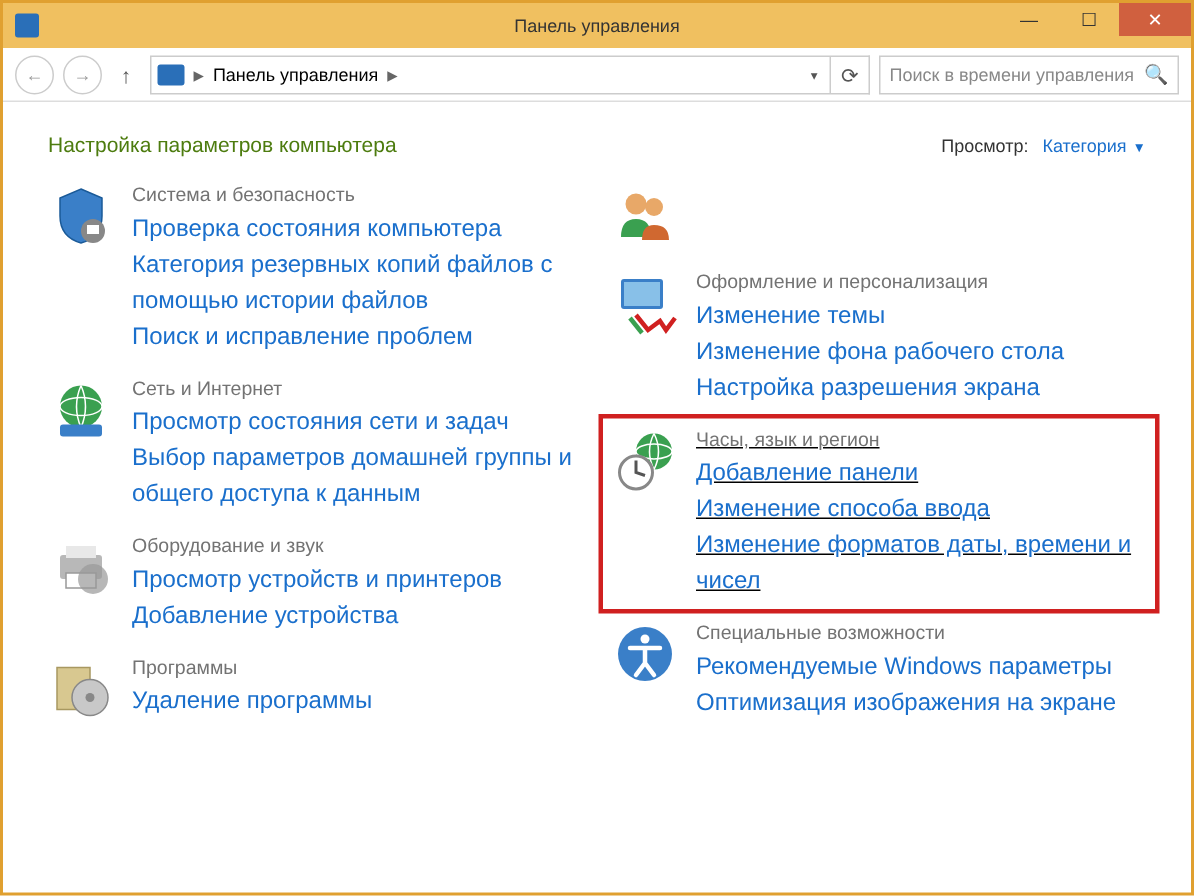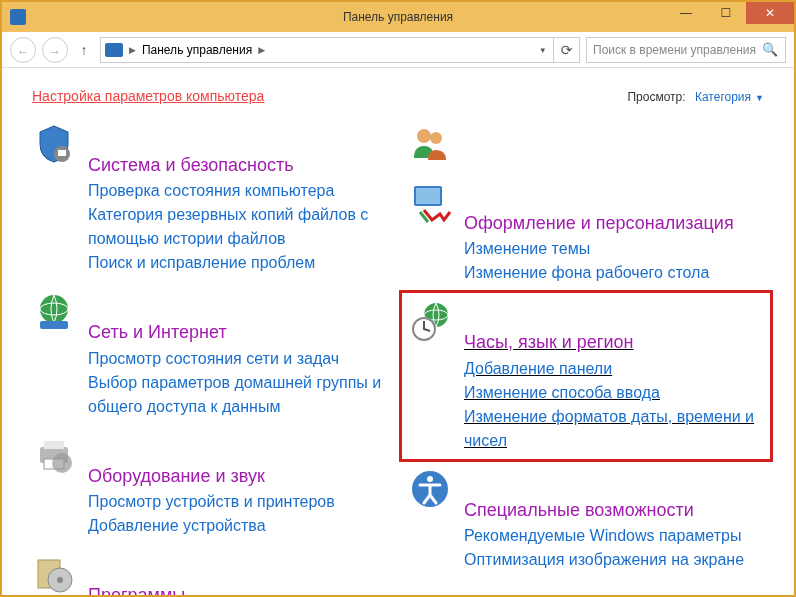--- a/index.html
+++ b/index.html
@@ -21,32 +21,32 @@
   .breadcrumb-icon { width: 18px; height: 14px; background: #2a6fb8; border-radius: 2px; }
   .breadcrumb-sep { color: #666; font-size: 9px; }
   .breadcrumb-end { margin-left: auto; color: #555; font-size: 9px; padding-right: 4px; }
   .refresh { width: 26px; height: 26px; border: 1px solid #ccc; border-left: none; display: flex; align-items: center; justify-content: center; color: #555; font-size: 14px; margin-left: -6px; }
   .search { width: 200px; height: 26px; border: 1px solid #ccc; display: flex; align-items: center; padding: 0 6px; font-size: 12px; color: #888; }
   .search-icon { margin-left: auto; color: #666; font-size: 13px; }
   
   
   .content { padding: 20px 30px; }
   .content-header { display: flex; justify-content: space-between; align-items: baseline; margin-bottom: 18px; }
-  .content-title { font-size: 14px; color: #ef4444; text-decoration: underline; }
+  .content-title { font-size: 14px; color: #4d7c0f; }
   .view-opts { font-size: 12px; color: #333; }
   .view-link { color: #1a6fcc; margin-left: 6px; }
   .view-arrow { color: #1a6fcc; font-size: 9px; margin-left: 4px; }
   
   .categories { display: flex; gap: 20px; }
   .col { flex: 1; display: flex; flex-direction: column; gap: 14px; }
   
   .category { display: flex; gap: 12px; position: relative; }
   .cat-icon { width: 44px; height: 44px; flex-shrink: 0; }
   .cat-body { flex: 1; }
-  .cat-title { color: #a21caf; font-size: 18px; line-height: 1.3; margin-bottom: 2px; cursor: pointer; margin-top: 32px; }
+  .cat-title { color: #737373; font-size: 13px; line-height: 1.3; margin-bottom: 2px; cursor: pointer; }
   .cat-link { color: #1a6fcc; font-size: 16px; line-height: 1.5; display: block; cursor: pointer; }
   .shield { display: inline-block; width: 12px; height: 12px; background: linear-gradient(45deg, #2a6fb8 50%, #f0c060 50%); border-radius: 2px 2px 4px 4px; margin-right: 3px; vertical-align: -1px; }
   
   .highlight { border: 3px solid #d02020; padding: 6px; margin: -9px; text-decoration: underline; }
   
   
   svg { width: 100%; height: 100%; }
 </style>
 </head>
 <body>
@@ -175,20 +175,21 @@
               <rect x="6" y="6" width="28" height="20" rx="2" fill="#3a7fc8"></rect>
               <rect x="8" y="8" width="24" height="16" fill="#88c0e8"></rect>
               <path d="M16 30 L24 40 L32 34 L36 40 L42 32" fill="none" stroke="#d02020" stroke-width="3"></path>
               <path d="M12 32 L20 42" fill="none" stroke="#3aa050" stroke-width="3"></path>
             </svg>
         </div>
         <div class="cat-body">
           <div class="cat-title">Оформление и персонализация</div>
           <a class="cat-link">Изменение темы</a>
           <a class="cat-link">Изменение фона рабочего стола</a>
+          <a class="cat-link">Настройка разрешения экрана</a>
         </div>
       </div>
 
       <div class="category highlight">
         <div class="cat-icon">
           <svg viewBox="0 0 44 44">
               <circle cx="28" cy="16" r="12" fill="#3aa050"></circle>
               <path d="M28 4 Q34 16 28 28 Q22 16 28 4" fill="none" stroke="#fff"></path>
               <ellipse cx="28" cy="16" rx="12" ry="5" fill="none" stroke="#fff"></ellipse>
               <circle cx="16" cy="30" r="11" fill="#fff" stroke="#888" stroke-width="2"></circle>

